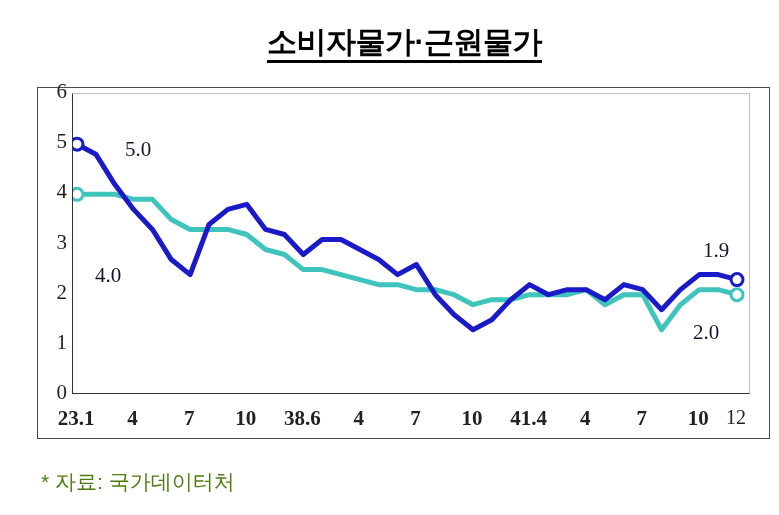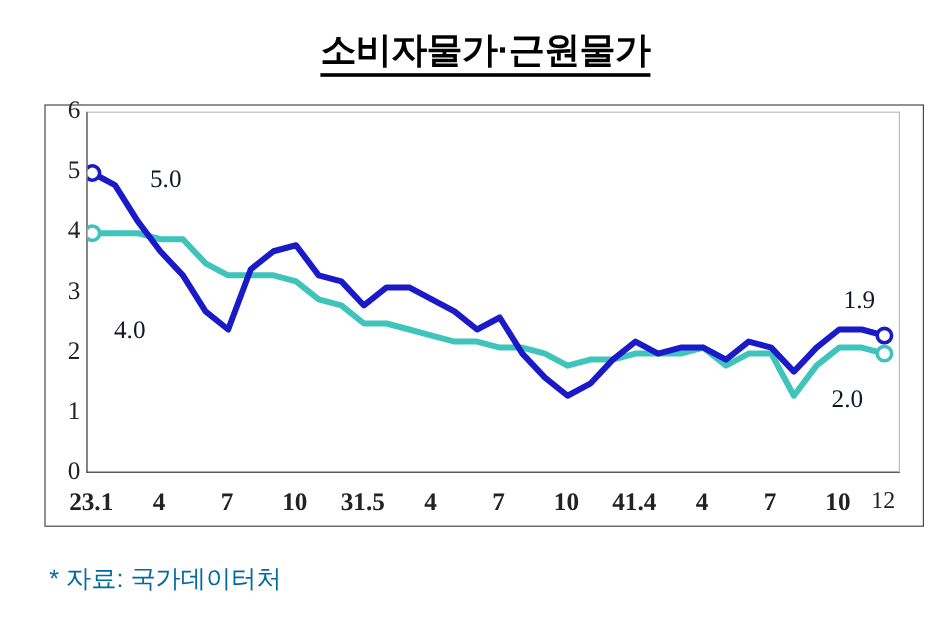--- a/index.html
+++ b/index.html
@@ -136,21 +136,21 @@
     color: #0f172a;
     font-family: "Liberation Serif", serif;
     white-space: nowrap;
   }
   
   .footnote {
     position: absolute;
     left: 26px;
     top: 468px;
     font-size: 21px;
-    color: #0369a1;
+    color: #4d7c0f;
     white-space: nowrap;
   }
 </style>
 </head>
 <body>
 
 <div id="page">
 
   <div class="title">
     <span>소비자물가·근원물가</span>
@@ -165,21 +165,21 @@
       <div class="y-label" style="left: 22px; top: 229.5px;">3</div>
       <div class="y-label" style="left: 22px; top: 279.667px;">2</div>
       <div class="y-label" style="left: 22px; top: 329.833px;">1</div>
       <div class="y-label" style="left: 22px; top: 380px;">0</div>
     </div>
   <div id="x-labels">
       <div class="x-label" style="left: 61px;">23.1</div>
       <div class="x-label" style="left: 117.571px;">4</div>
       <div class="x-label" style="left: 174.143px;">7</div>
       <div class="x-label" style="left: 230.714px;">10</div>
-      <div class="x-label" style="left: 287.286px;">31.5</div>
+      <div class="x-label" style="left: 287.286px;">38.6</div>
       <div class="x-label" style="left: 343.857px;">4</div>
       <div class="x-label" style="left: 400.429px;">7</div>
       <div class="x-label" style="left: 457px;">10</div>
       <div class="x-label" style="left: 513.571px;">41.4</div>
       <div class="x-label" style="left: 570.143px;">4</div>
       <div class="x-label" style="left: 626.714px;">7</div>
       <div class="x-label" style="left: 683.286px;">10</div>
       <div class="x-label small" style="left: 721px;">12</div>
     </div>
 

